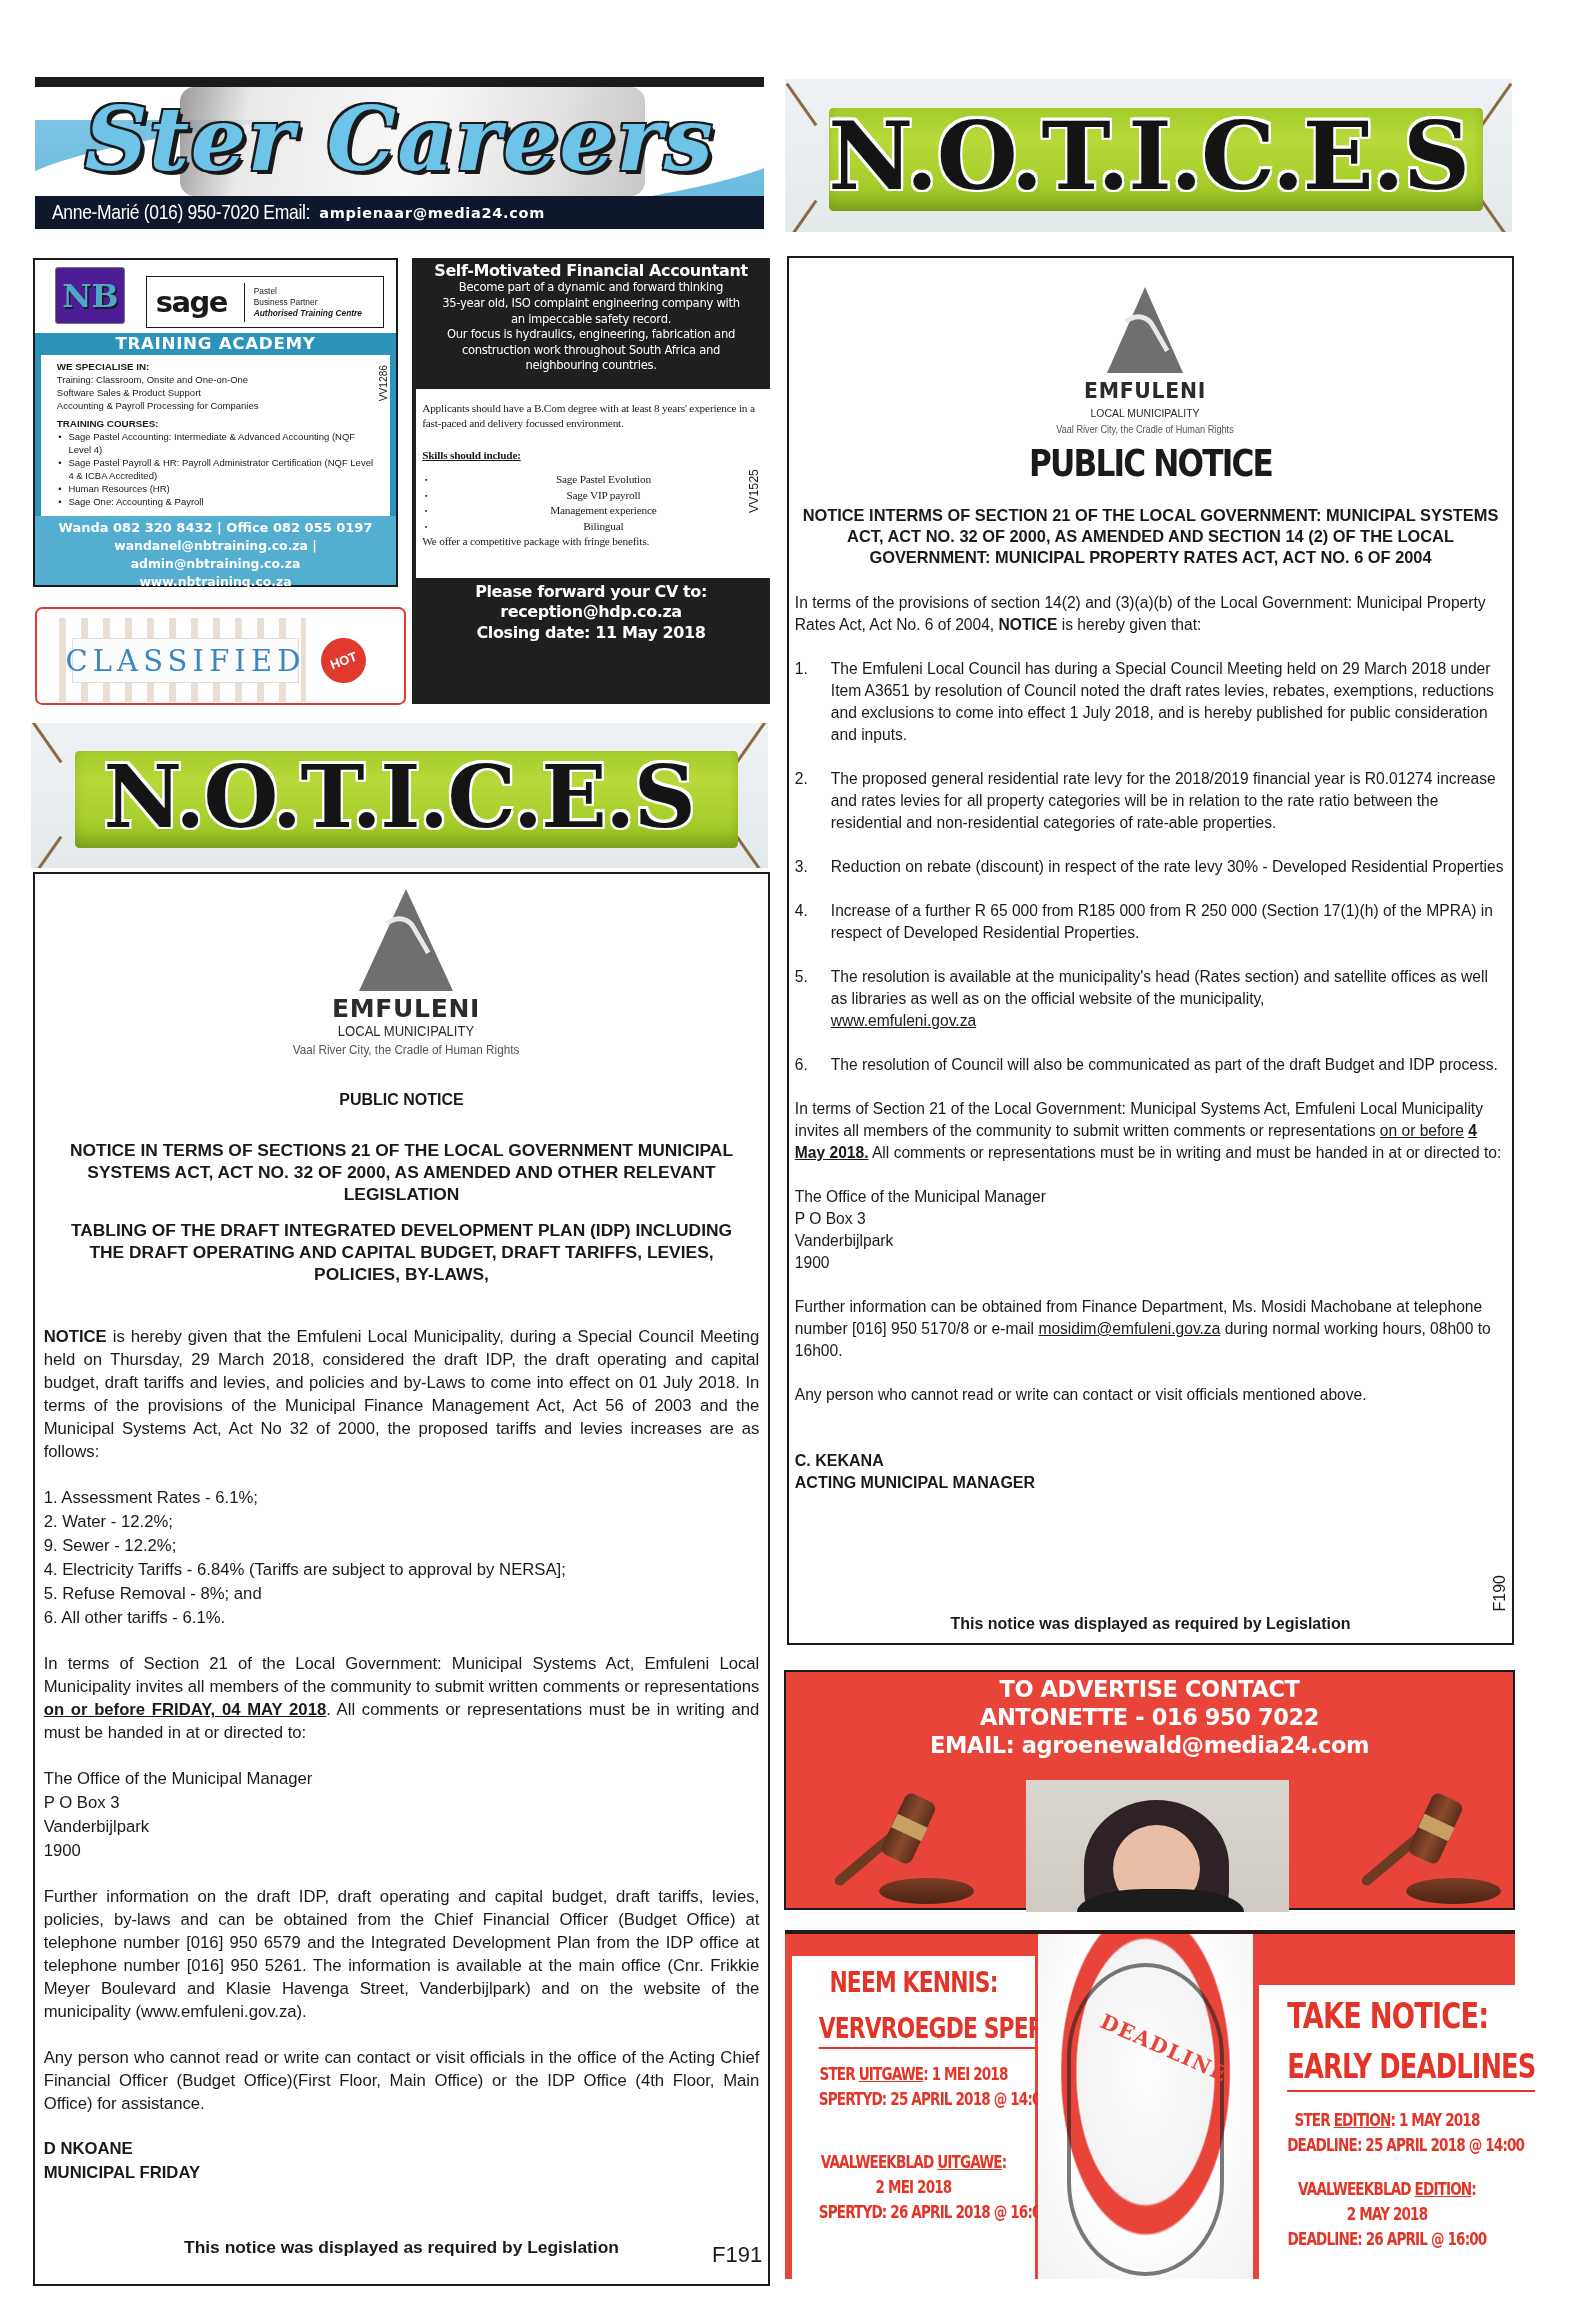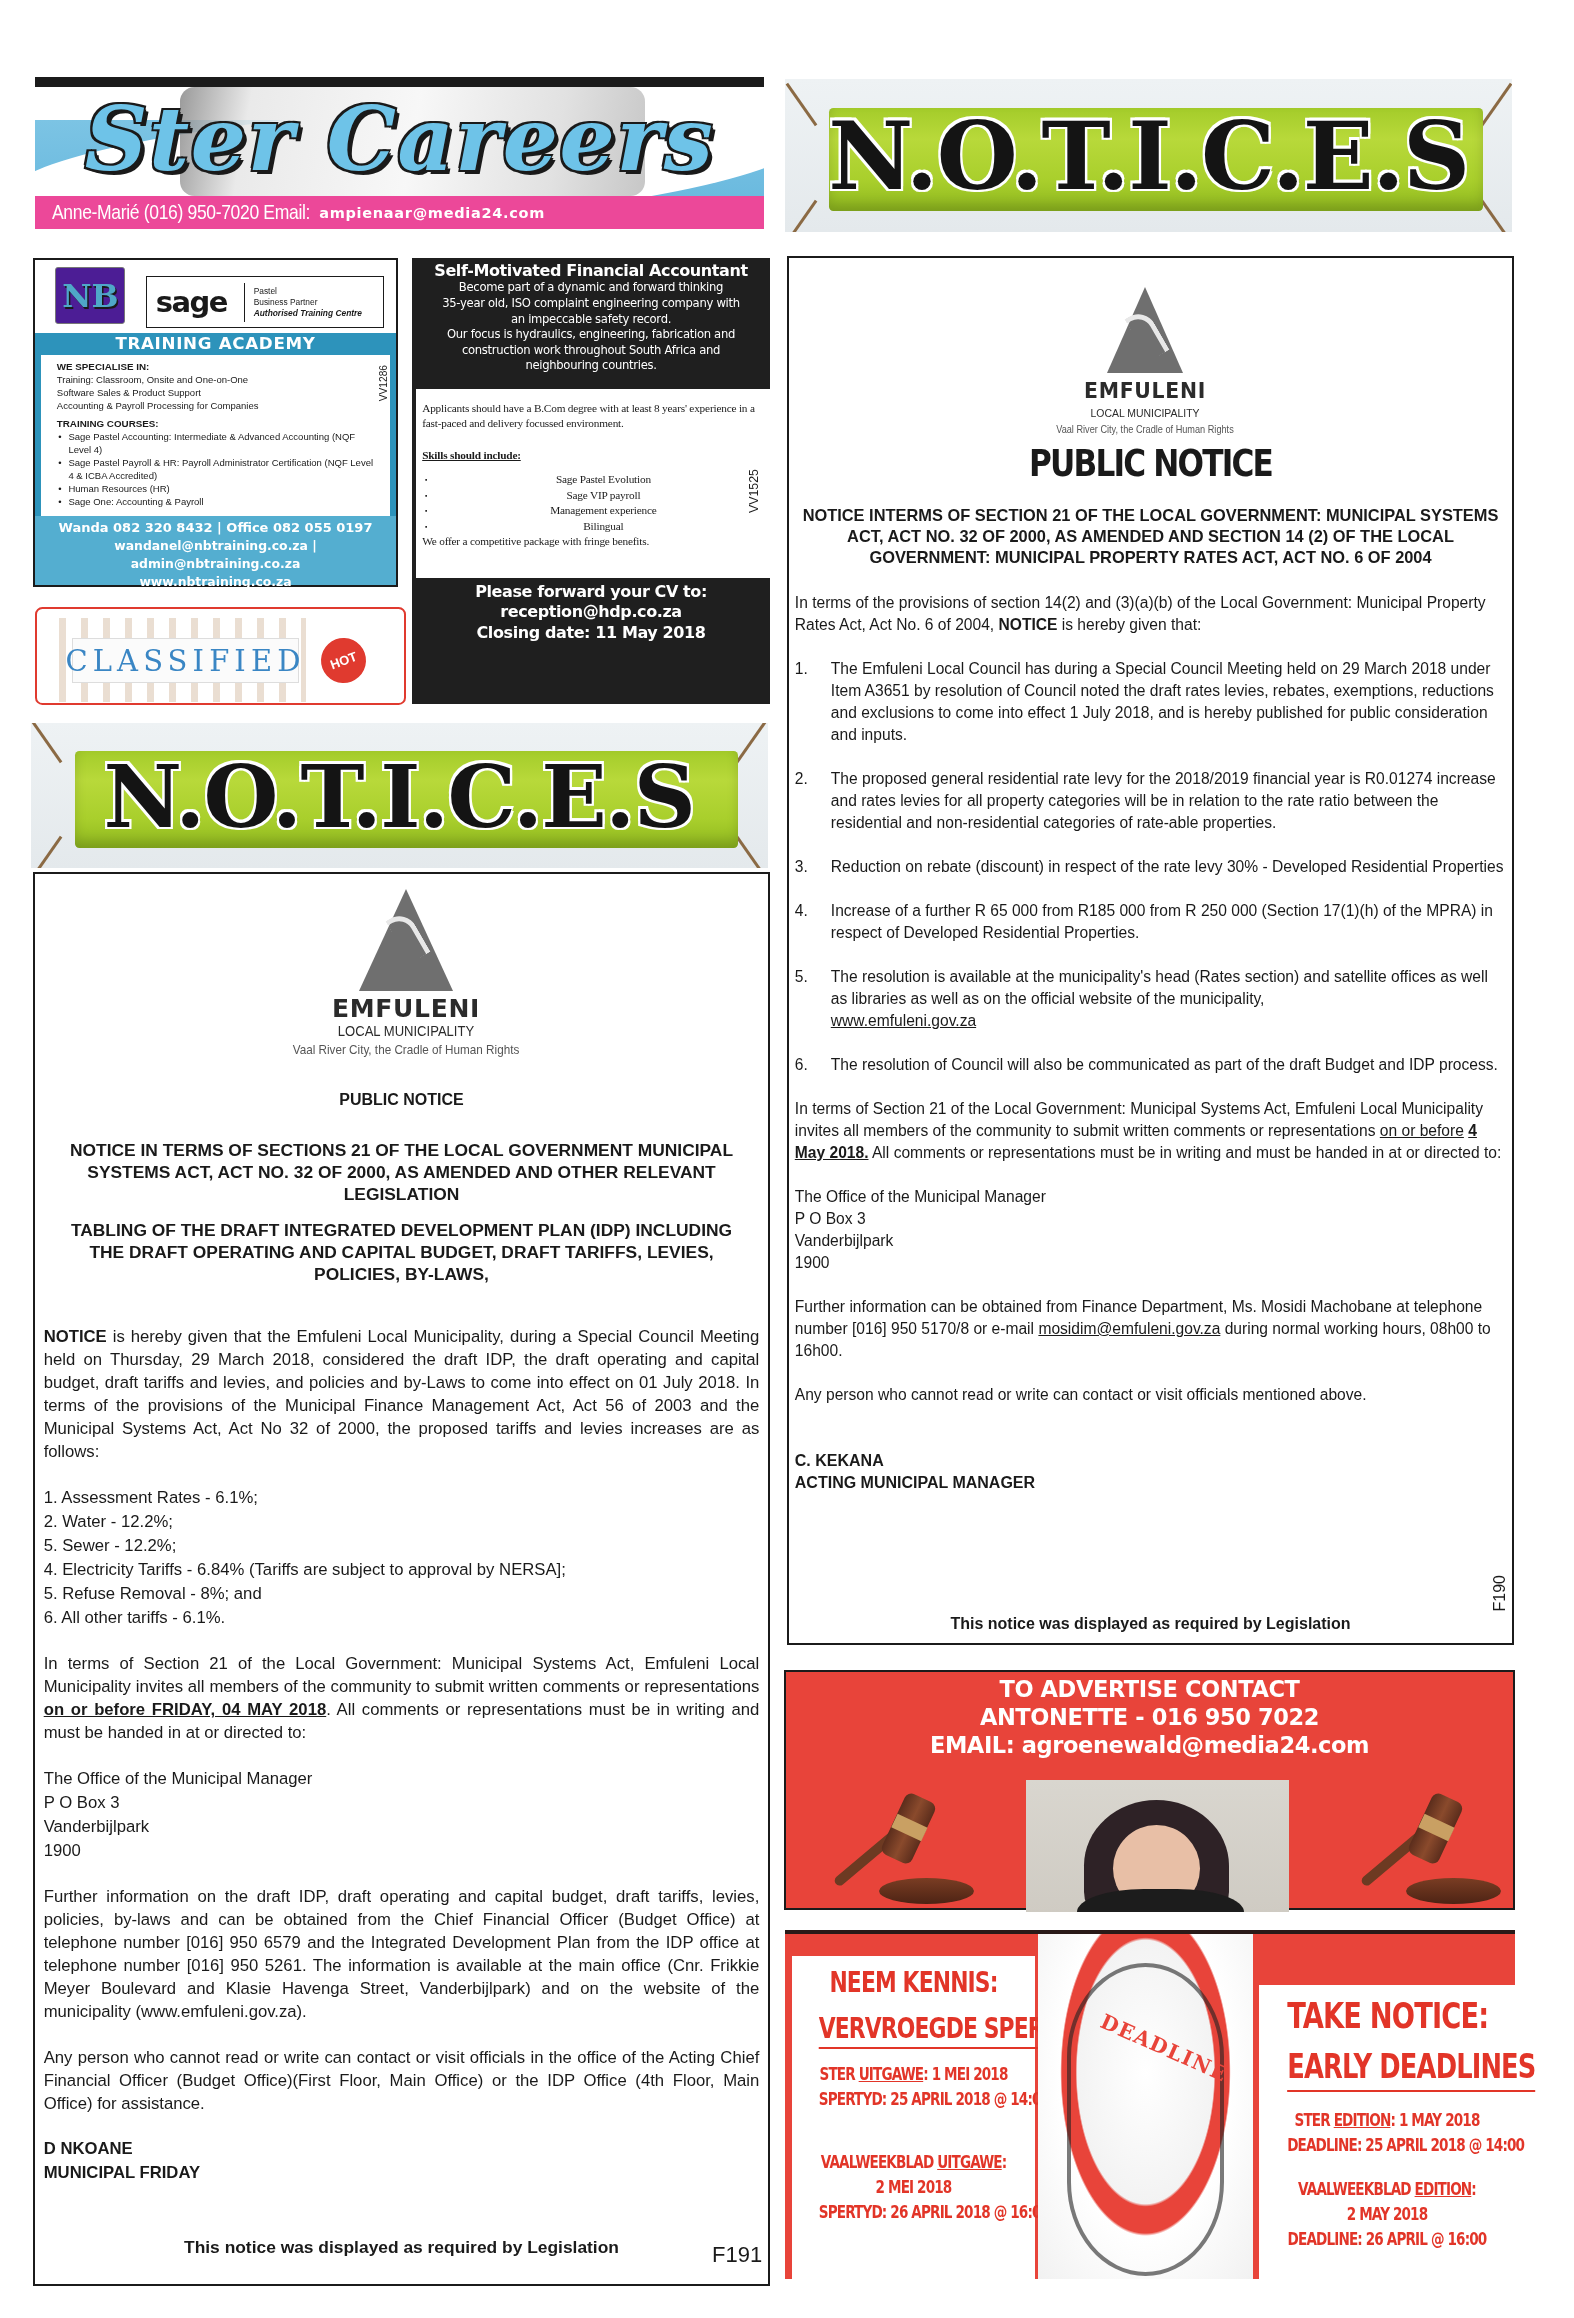--- a/index.html
+++ b/index.html
@@ -13,21 +13,21 @@
   .careers .art { position: absolute; left: 0; top: 10.2px; width: 100%; height: 109px; overflow: hidden;
     background: linear-gradient(180deg, #ffffff 0%, #ffffff 30%, #7cc4e4 30%, #6bbadf 100%); }
   .careers .art .wave { position: absolute; left: -29px; top: 22px; width: 800px; height: 116px; border-radius: 50%;
     background: #ffffff; transform: rotate(-4deg); }
   .careers .art .paper { position: absolute; left: 145px; top: 0; width: 465px; height: 109px;
     background: linear-gradient(100deg, #888 0%, #e6e6e6 15%, #f6f6f6 50%, #dcdcdc 80%, #bdbdbd 100%); opacity: .85; border-radius: 14.5px; }
   .careers .art .title { position: absolute; left: 0; right: 0; top: 1.5px; text-align: center;
     font-family: "DejaVu Serif", serif; font-style: italic; font-weight: bold; font-size: 87px; line-height: 102px;
     color: #6ec3e8; letter-spacing: 1.5px;
     text-shadow: -2.2px -2.2px 0 #1a1a1a, 2.2px -2.2px 0 #1a1a1a, -2.2px 2.2px 0 #1a1a1a, 2.2px 2.2px 0 #1a1a1a, 4.4px 4.4px 0 #1a1a1a, 0 0 0 #fff; }
-  .careers .contact { position: absolute; left: 0; top: 119px; width: 100%; height: 33px; background: #ec4899; color: #ffffff;
+  .careers .contact { position: absolute; left: 0; top: 119px; width: 100%; height: 33px; background: #0f172a; color: #ffffff;
     padding-left: 17.4px; display: flex; align-items: center; gap: 5.8px; }
   .careers .contact .who { font-family: "Liberation Sans", sans-serif; font-size: 20.4px; letter-spacing: -0.4px; transform: scaleX(.86); transform-origin: left center; white-space: nowrap; }
   .careers .contact .mail { font-family: "DejaVu Sans", sans-serif; font-weight: bold; font-size: 14.5px; margin-left: -39px; letter-spacing: 0.7px; }
 
   
   .banner { background: linear-gradient(180deg, #eef2f4 0%, #e4e9ec 100%); overflow: hidden; }
   .banner .cloth { position: absolute; left: 6%; right: 4%; top: 19%; bottom: 14%;
     background: linear-gradient(180deg, #a4cc2a 0%, #b8d93a 30%, #a9cf2c 70%, #8fb81f 100%); border-radius: 4.4px;
     box-shadow: inset 0 -7.3px 11.6px rgba(0,0,0,.15); }
   .banner .rope { position: absolute; width: 2.9px; height: 51px; background: #8b6a44; }
@@ -288,21 +288,21 @@
     <div class="tag">Vaal River City, the Cradle of Human Rights</div>
   </div>
   <div class="title">PUBLIC NOTICE</div>
   <div class="section-head sh1">NOTICE IN TERMS OF SECTIONS 21 OF THE LOCAL GOVERNMENT MUNICIPAL SYSTEMS ACT, ACT NO. 32 OF 2000, AS AMENDED AND OTHER RELEVANT LEGISLATION</div>
   <div class="section-head sh2">TABLING OF THE DRAFT INTEGRATED DEVELOPMENT PLAN (IDP) INCLUDING THE DRAFT OPERATING AND CAPITAL BUDGET, DRAFT TARIFFS, LEVIES, POLICIES, BY-LAWS,</div>
   <div class="body">
     <p><b>NOTICE</b><span> is hereby given that the Emfuleni Local Municipality, during a Special Council Meeting held on Thursday, 29 March 2018, considered the draft IDP, the draft operating and capital budget, draft tariffs and levies, and policies and by-Laws to come into effect on 01 July 2018. In terms of the provisions of the Municipal Finance Management Act, Act 56 of 2003 and the Municipal Systems Act, Act No 32 of 2000, the proposed tariffs and levies increases are as follows:</span></p>
     <div class="list">
       <div>1. Assessment Rates - 6.1%;</div>
       <div>2. Water - 12.2%;</div>
-      <div>5. Sewer - 12.2%;</div>
+      <div>9. Sewer - 12.2%;</div>
       <div>4. Electricity Tariffs - 6.84% (Tariffs are subject to approval by NERSA];</div>
       <div>5. Refuse Removal - 8%; and</div>
       <div>6. All other tariffs - 6.1%.</div>
     </div>
     <p><span>In terms of Section 21 of the Local Government: Municipal Systems Act, Emfuleni Local Municipality invites all members of the community to submit written comments or representations </span><span class="u">on or before FRIDAY, 04 MAY 2018</span><span>. All comments or representations must be in writing and must be handed in at or directed to:</span></p>
     <div class="addr" style="margin-bottom:22.5px;">
       <div>The Office of the Municipal Manager</div>
       <div>P O Box 3</div>
       <div>Vanderbijlpark</div>
       <div>1900</div>

